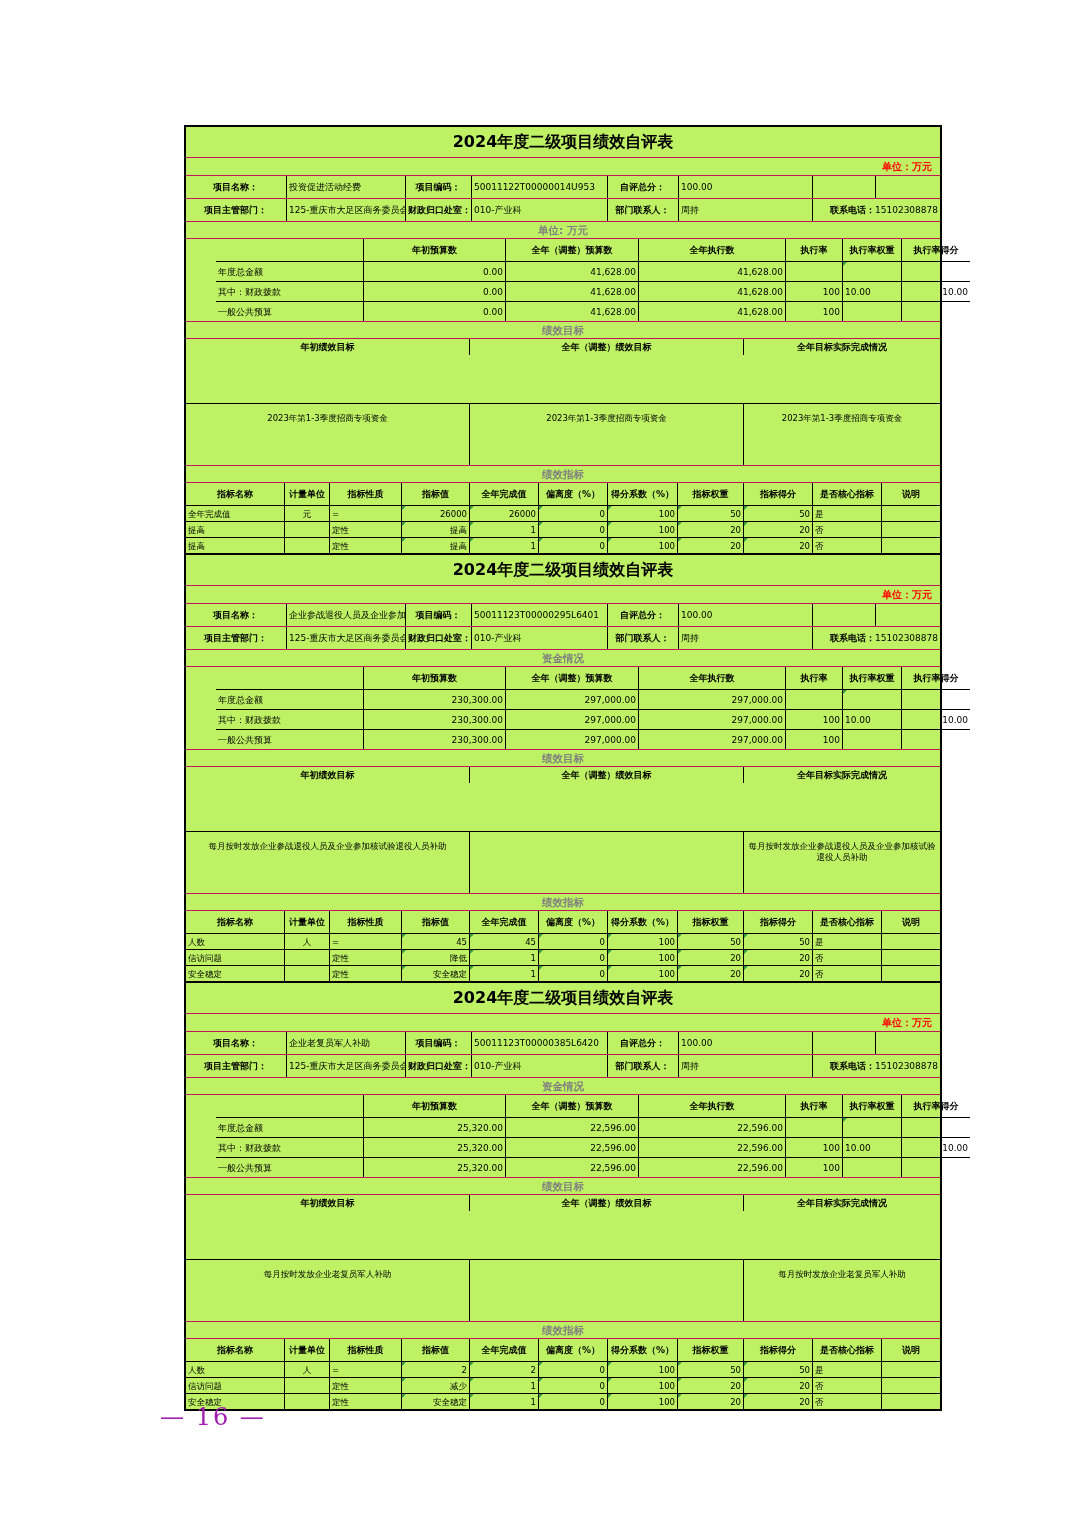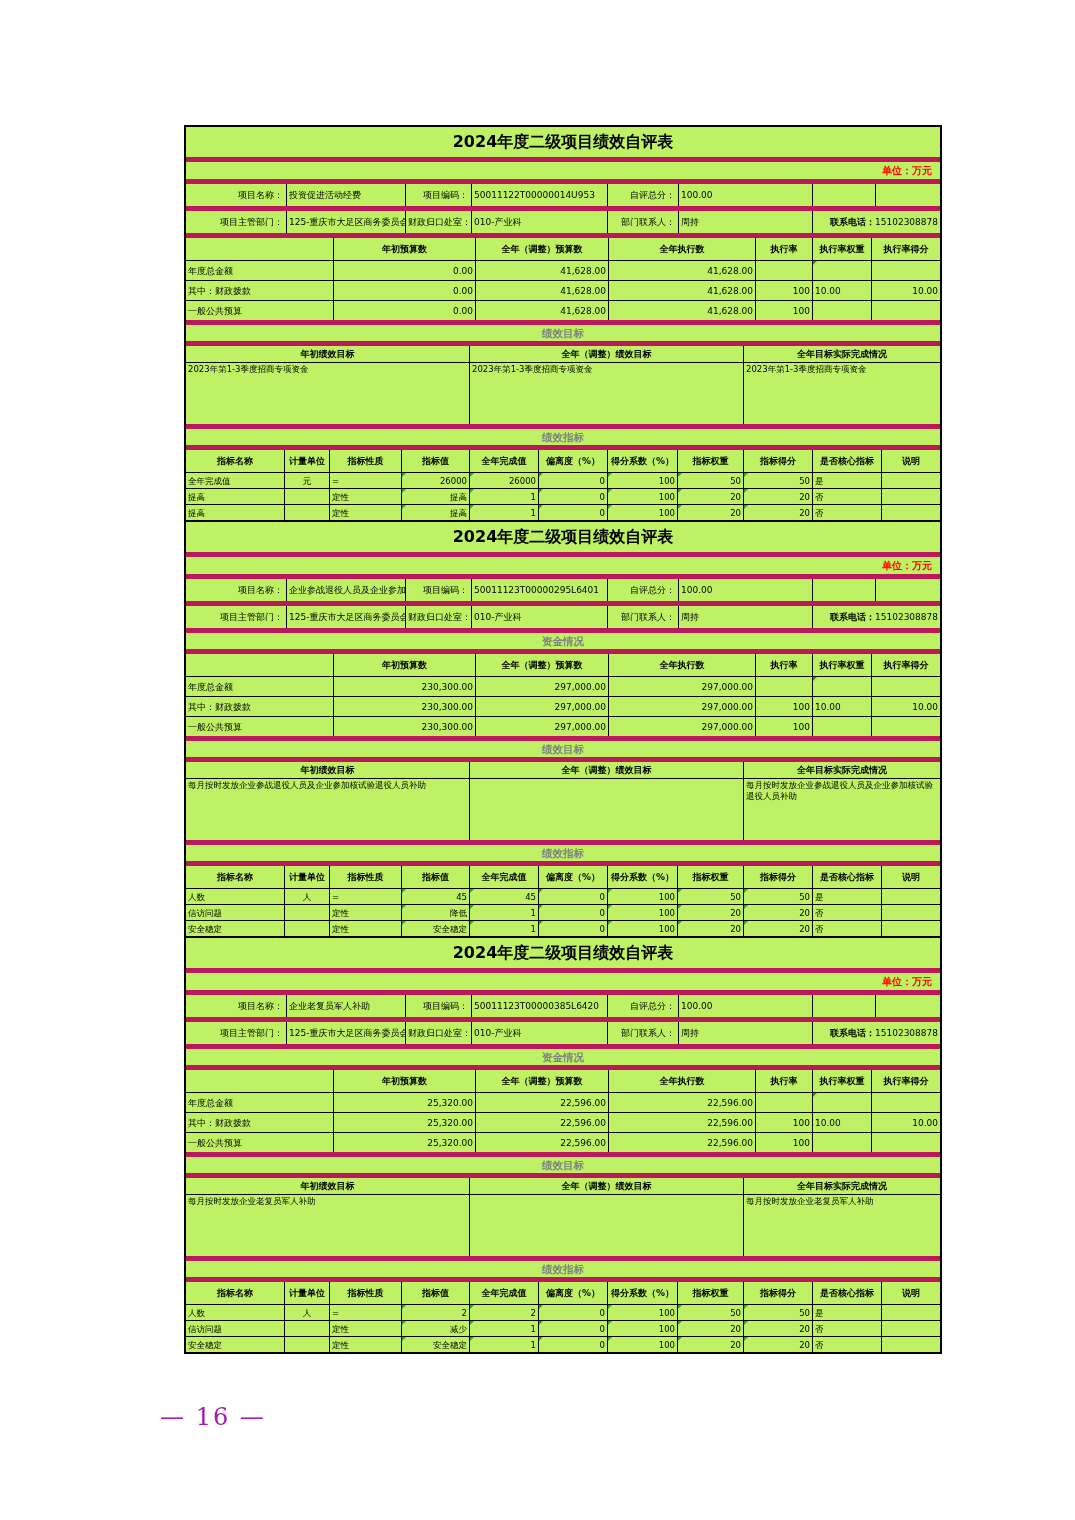--- a/index.html
+++ b/index.html
@@ -1,46 +1,46 @@
 <!DOCTYPE html>
 <html><head>
 <meta charset="utf-8">
 <style>
   html,body{margin:0;padding:0;background:#ffffff;}
   .page{position:relative;width:1075px;height:1520px;background:#ffffff;overflow:hidden;
         font-family:"DejaVu Sans",sans-serif;color:#000;}
   .sheets{position:absolute;left:184px;top:125px;}
   .sheet{width:754px;border:2px solid #000;background:#bef264;}
   .sheet + .sheet{margin-top:-2px;}
-  .block{border-top:5px solid #be185d;}
+  .block{border-top:1px solid #be185d;}
   .sheet .block:first-child{border-top:none;}
   .title{height:30px;line-height:30px;text-align:center;font-weight:bold;font-size:16px;}
   .unitnote{height:17px;line-height:17px;text-align:right;color:#ff0000;font-weight:bold;
             font-size:10px;padding-right:8px;}
   .band{height:16px;line-height:16px;text-align:center;color:#808080;font-weight:bold;font-size:10.5px;}
   .row{display:grid;}
   .row + .row .cell{border-top:1px solid #000;}
   .cell{box-sizing:border-box;border-left:1px solid #000;overflow:hidden;white-space:nowrap;
         font-size:9px;line-height:20px;height:20px;padding:0 2px;position:relative;}
   .cell:first-child{border-left:none;}
   .hd .cell{font-weight:bold;text-align:center;}
   .a-l{text-align:left;} .a-r{text-align:right;} .a-c{text-align:center;}
   
   .info1 .row{grid-template-columns:100px 119px 66px 136px 71px 134px 63px 65px;}
   .info2 .row{grid-template-columns:100px 119px 66px 136px 71px 134px 128px;}
   .info .cell{height:22px;line-height:22px;}
-  .lab{font-weight:normal;text-align:right;padding-right:3px;}
+  .lab{font-weight:bold;text-align:center;padding-right:3px;}
   
-  .fund .row{grid-template-columns:147px 142px 133px 147px 57px 59px 69px;}
+  .fund .row{grid-template-columns:147px 142px 133px 147px 57px 59px 69px;padding-left:30px;}
   .fund .hd .cell{height:22px;line-height:22px;}
   
   .goal .row{grid-template-columns:283px 274px 197px;}
   .goal .hd .cell{height:16px;line-height:16px;}
   .goal .bd .cell{height:62px;line-height:1.25;white-space:normal;font-size:8.5px;
-                  padding:1px 2px;text-align:left;vertical-align:top;}
+                  padding:9px 2px;text-align:center;vertical-align:top;margin-top:48px;}
   
   .ind .row{grid-template-columns:98px 45px 72px 68px 69px 69px 70px 66px 69px 69px 59px;}
   .ind .cell{height:16px;line-height:16px;font-size:8.5px;}
   .ind .hd .cell{height:22px;line-height:22px;font-size:9px;}
   
   .gt::before{content:"";position:absolute;left:0;top:0;border-top:4px solid #2f9e44;
               border-right:4px solid transparent;}
   .pagenum{position:absolute;left:160px;top:1403px;font-family:"DejaVu Serif",serif;
            font-size:24px;color:#a21caf;letter-spacing:2px;}
 </style>
@@ -69,20 +69,21 @@
         <div class="row">
           <div class="cell lab">项目主管部门：</div>
           <div class="cell a-l">125-重庆市大足区商务委员会</div>
           <div class="cell lab">财政归口处室：</div>
           <div class="cell a-l">010-产业科</div>
           <div class="cell lab">部门联系人：</div>
           <div class="cell a-l">周持</div>
           <div class="cell a-r"><b>联系电话：</b><span>15102308878</span></div>
         </div>
       </div>
+      <div class="block band">单位: 万元</div>
       <div class="block grid fund">
           <div class="row hd">
             <div class="cell a-c"></div>
             <div class="cell a-c">年初预算数</div>
             <div class="cell a-c">全年（调整）预算数</div>
             <div class="cell a-c">全年执行数</div>
             <div class="cell a-c">执行率</div>
             <div class="cell a-c">执行率权重</div>
             <div class="cell a-c">执行率得分</div>
           </div>

